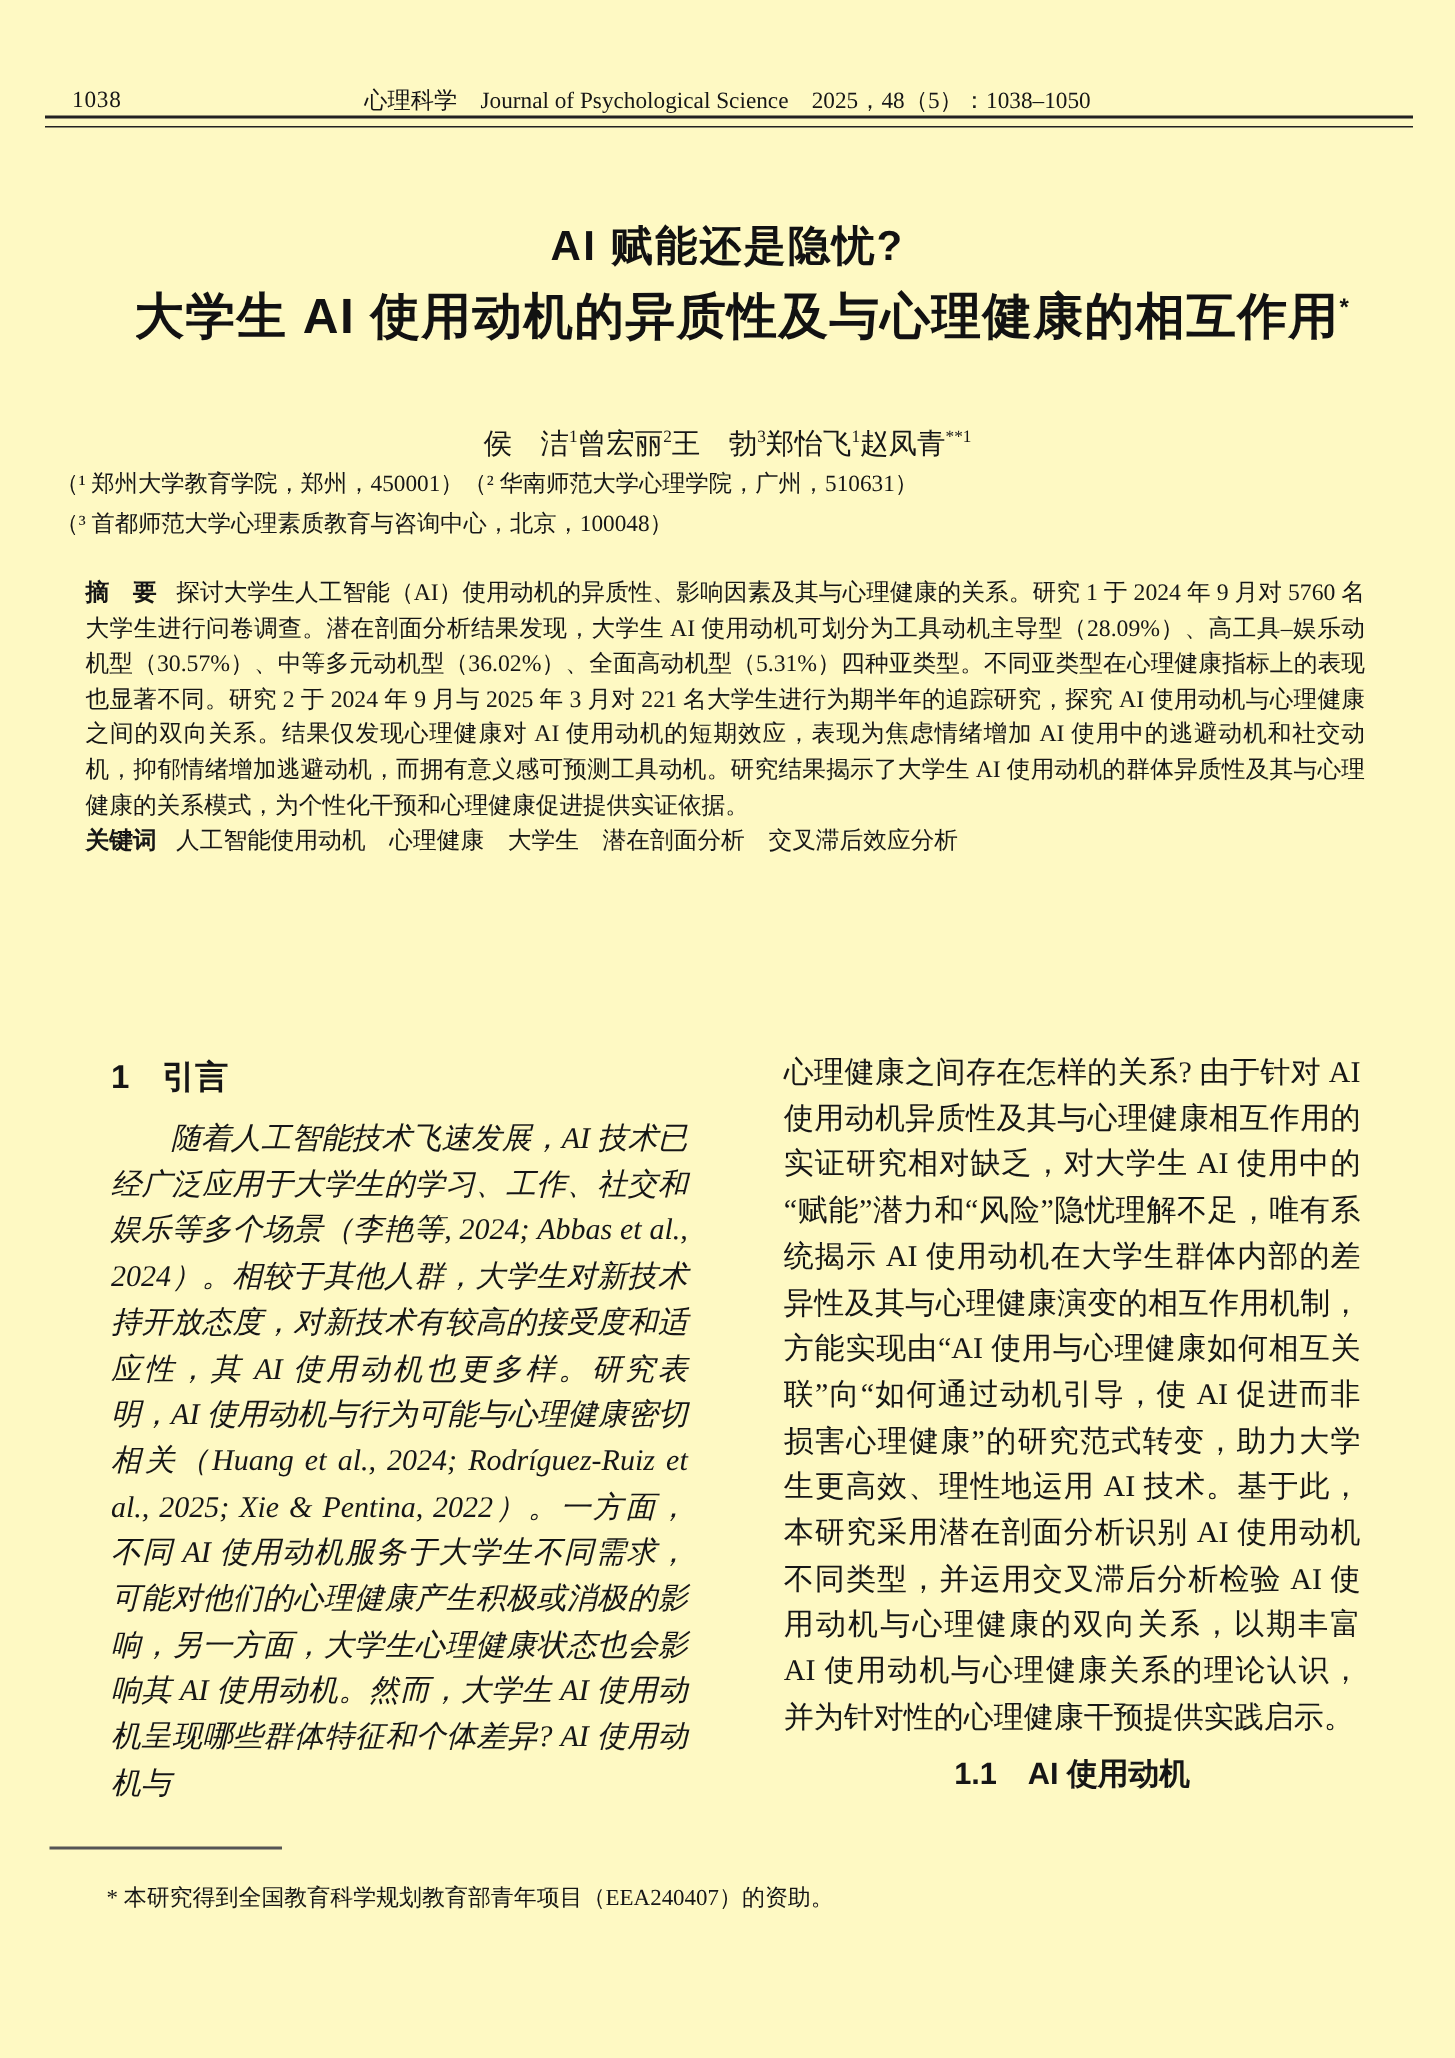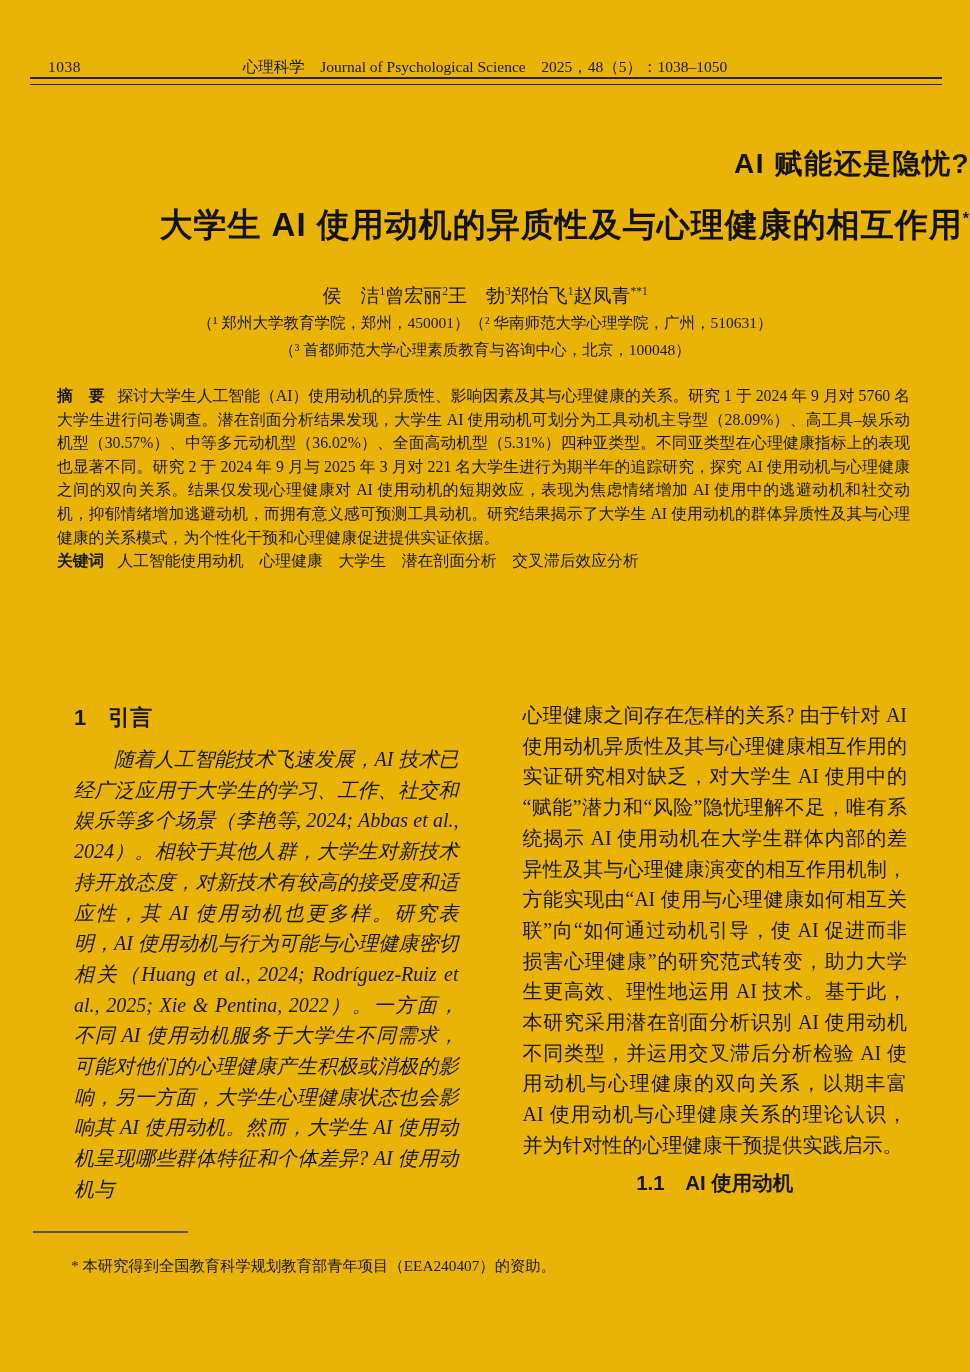--- a/index.html
+++ b/index.html
@@ -1,42 +1,42 @@
 <!DOCTYPE html>
 <html lang="zh"><head>
 <meta charset="utf-8">
 <style>
   html,body { margin:0; padding:0; background:#e9e9e9; }
   .page {
     position:relative;
     width:970px; height:1372px;
     margin:0 auto;
-    background:#eab308;
+    background:#fef9c3;
     font-family:"Liberation Serif","DejaVu Serif",serif;
     color:#161616;
     overflow:hidden;
   }
   
   .running-head { position:absolute; top:57px; left:30px; right:30px; height:24px; font-size:15.5px; }
   .running-head .pnum { position:absolute; left:18px; top:1px; letter-spacing:0.5px; }
   .running-head .jline { display:block; text-align:center; }
   .head-rule { position:absolute; left:30px; right:28px; top:77px; height:5px;
     border-top:2.5px solid #222; border-bottom:1.3px solid #222; }
 
   
-  .title-block { position:absolute; top:147px; left:0; right:0; text-align:right;
+  .title-block { position:absolute; top:147px; left:0; right:0; text-align:center;
     font-family:"Liberation Sans","DejaVu Sans",sans-serif; font-weight:bold; color:#121212; }
   .title-l1 { font-size:28px; letter-spacing:1.5px; line-height:34px; }
-  .title-l2 { font-size:33px; letter-spacing:1px; line-height:60px; margin-top:8px;padding-left:20px; }
+  .title-l2 { font-size:33px; letter-spacing:1px; line-height:34px; margin-top:8px;padding-left:20px; }
   .title-l2 sup { font-size:16px; }
 
   
   .authors { position:absolute; top:283px; left:0; right:0; display:flex; justify-content:center; font-size:19px; }
   .authors sup { font-size:11.5px; }
-  .affiliations { position:absolute; top:310px; left:0; right:0; text-align:center; font-size:15.5px; line-height:26.5px; }
+  .affiliations { position:absolute; top:310px; left:0; right:0; font-size:15.5px; line-height:26.5px;padding-left:37px; }
 
   
   .abstract-block { position:absolute; top:384px; left:57px; width:853px;
     font-size:15.8px; line-height:23.6px; text-align:justify; }
   .abstract-block p { margin:0; }
   .blk-label { font-weight:bold; font-family:Liberation Sans, sans-serif; margin-right:13px; }
 
   
   .body-cols { position:absolute; top:700px; left:33px; width:874px; display:flex; gap:23px; }
   .col { width:425px; font-size:20px; line-height:30.7px; text-align:justify;margin-left:41px; }

